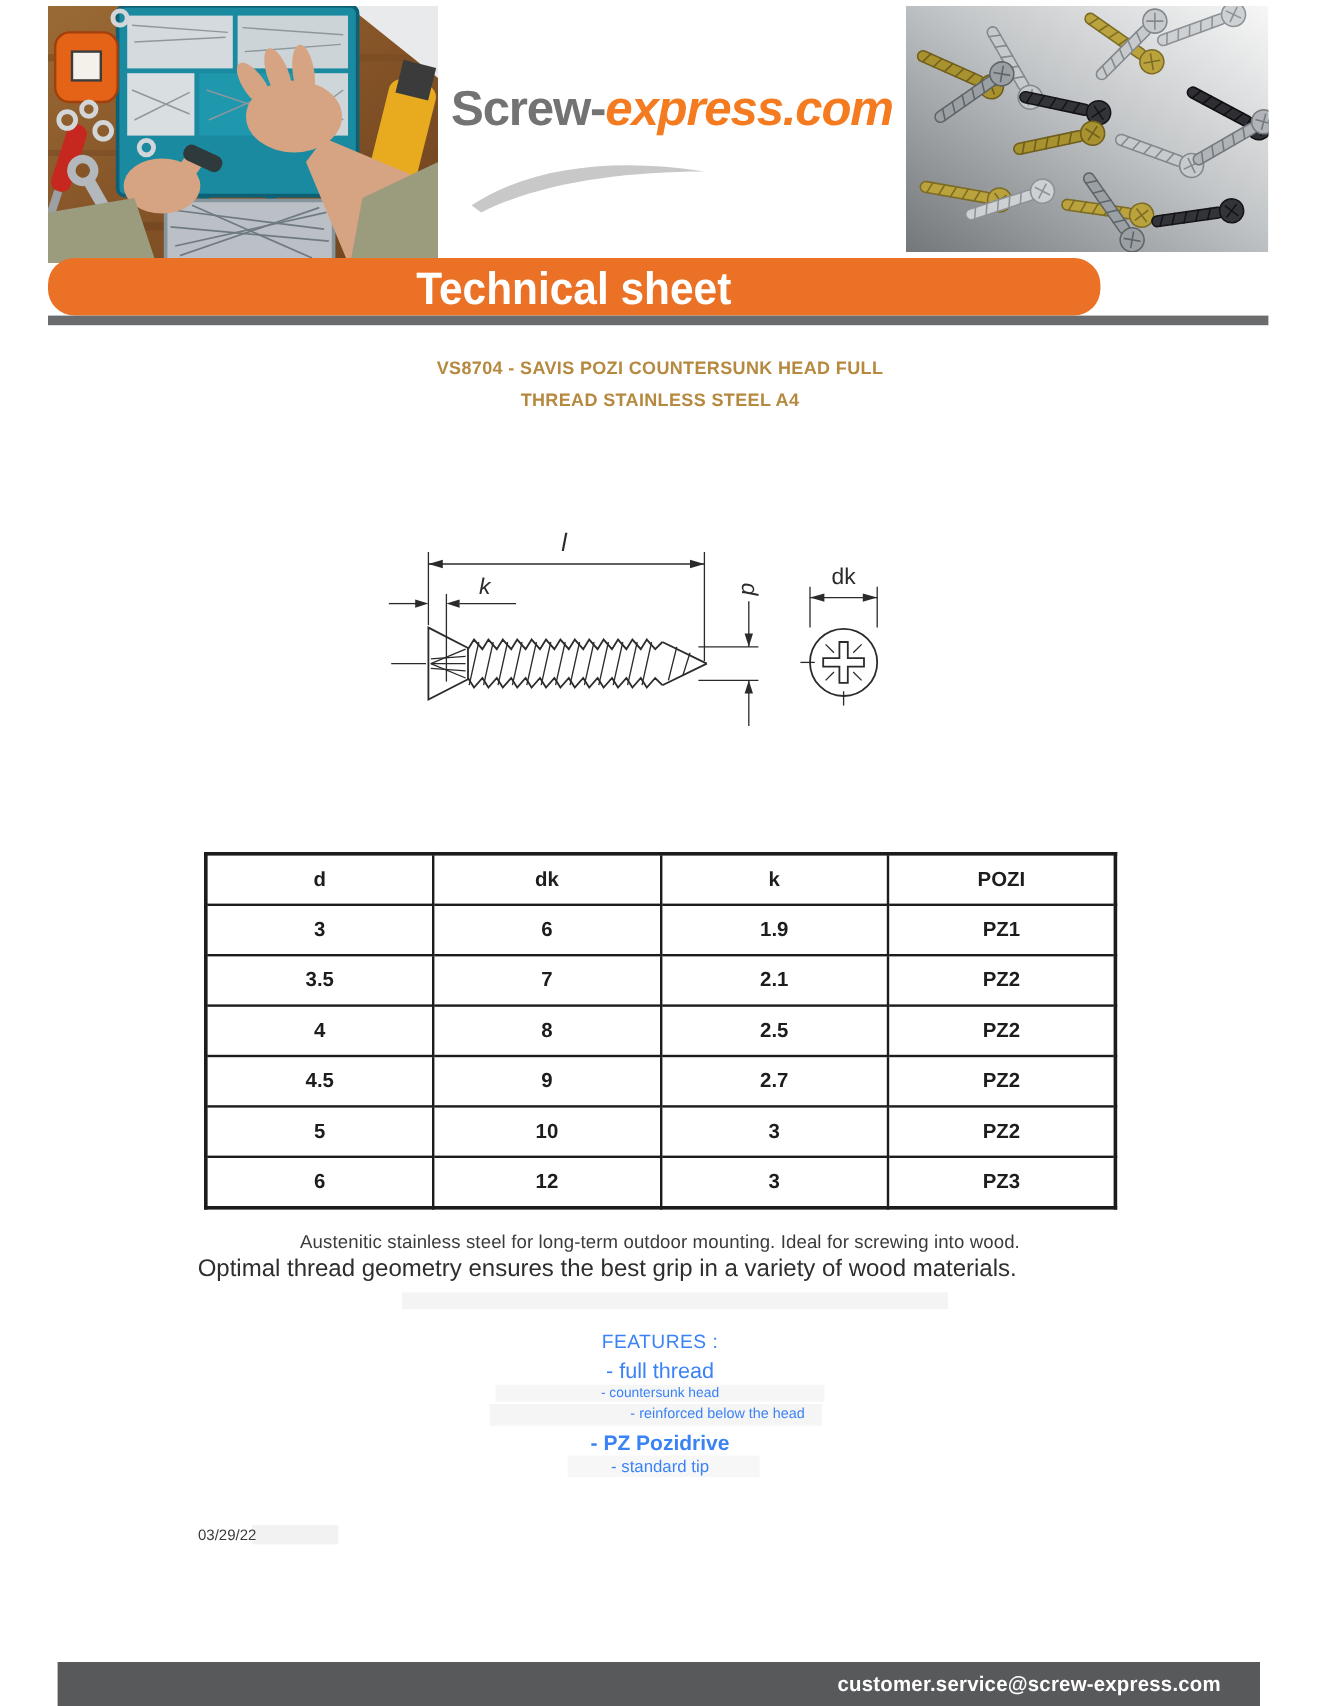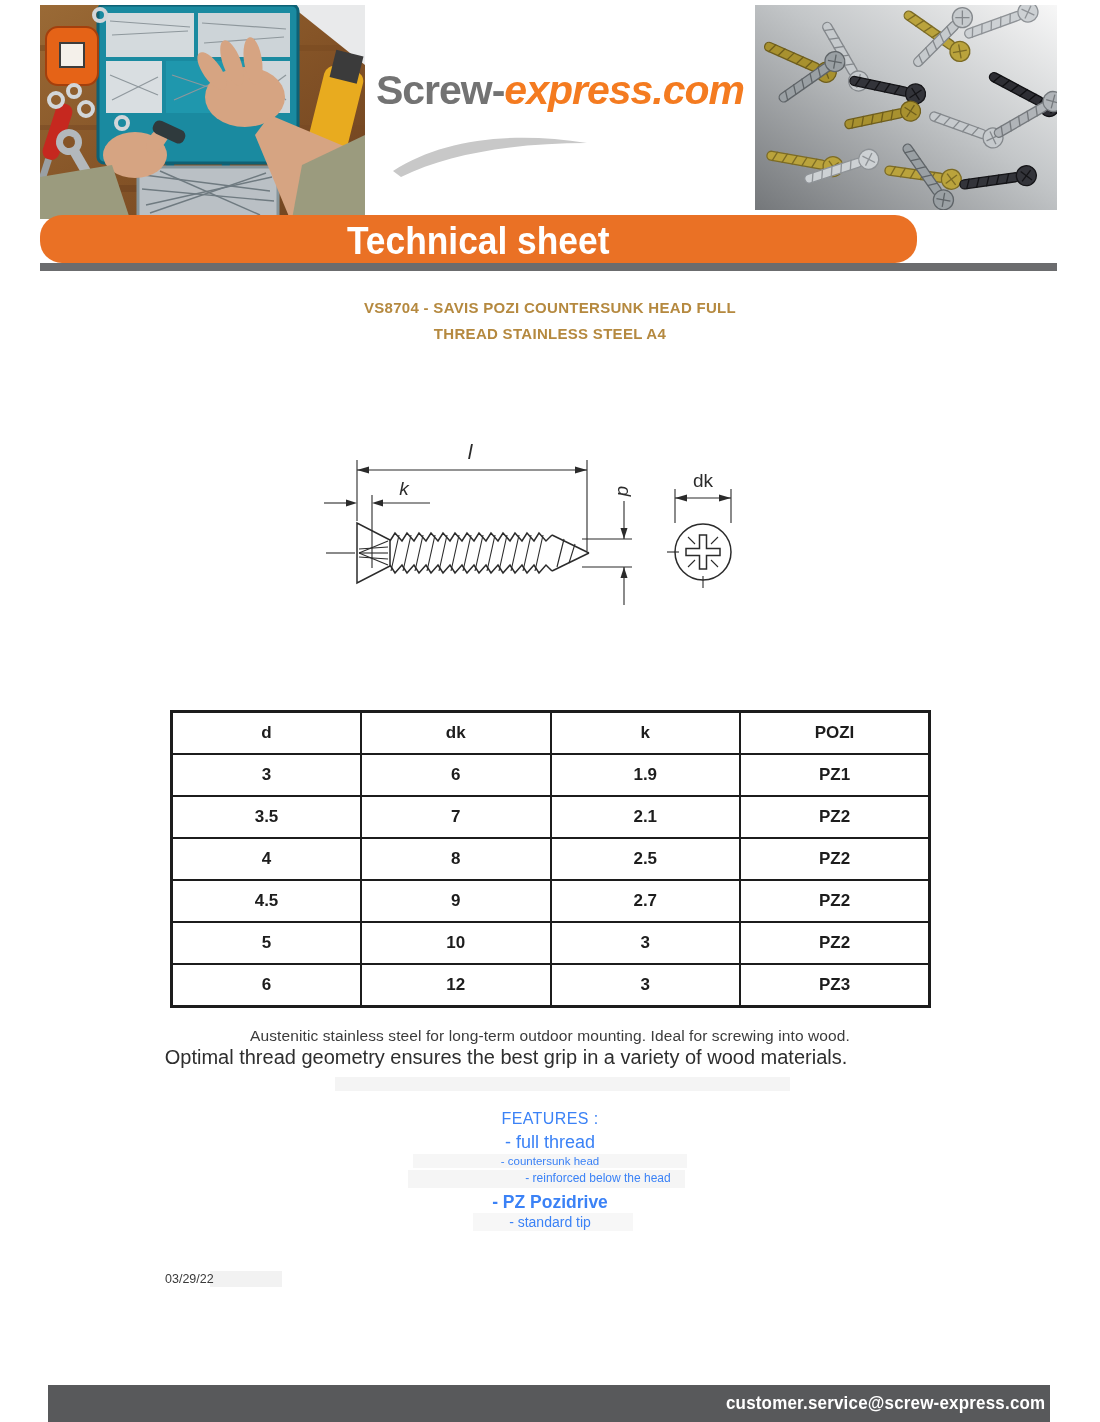--- a/index.html
+++ b/index.html
@@ -58,21 +58,21 @@
   .feat-head{top:1110px;font-size:16px;letter-spacing:0.4px;}
   .feat-1{top:1132px;font-size:18px;}
   .feat-2{top:1155px;font-size:11.5px;}
   .feat-3{top:1171px;font-size:12px;padding-left:48px;}
   .feat-4{top:1192px;font-size:17.5px;font-weight:bold;}
   .feat-5{top:1214px;font-size:14px;}
 
   
   .date{position:absolute;left:165px;top:1272px;font-size:12.5px;color:#3a3a3a;z-index:2;}
   .footer{position:absolute;left:48px;top:1385px;width:1002px;height:37px;background:#58595b;
-          box-sizing:border-box;text-align:right;}
+          box-sizing:border-box;text-align:right;padding-right:28px;}
   .footer span{color:#ffffff;font-size:17.5px;font-weight:bold;line-height:37px;
                letter-spacing:0.2px;transform:scaleX(0.97);display:inline-block;}
 </style>
 </head>
 <body>
 
 <div class="page">
 
   <svg class="photo-left" viewBox="0 0 325 214" preserveAspectRatio="none">
     <defs>

